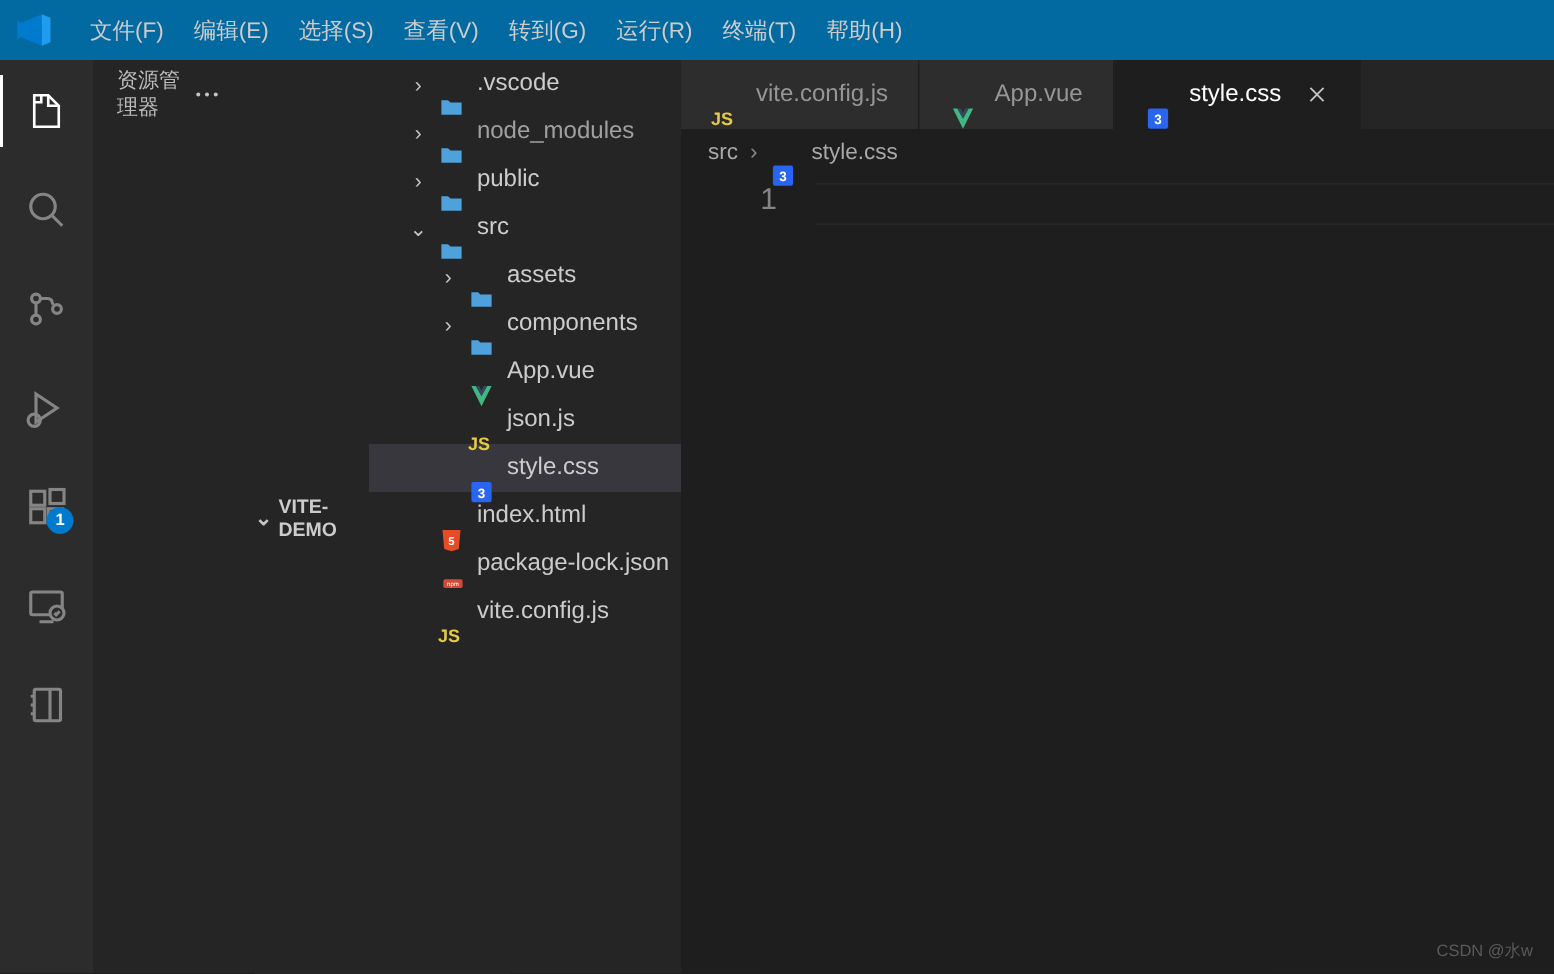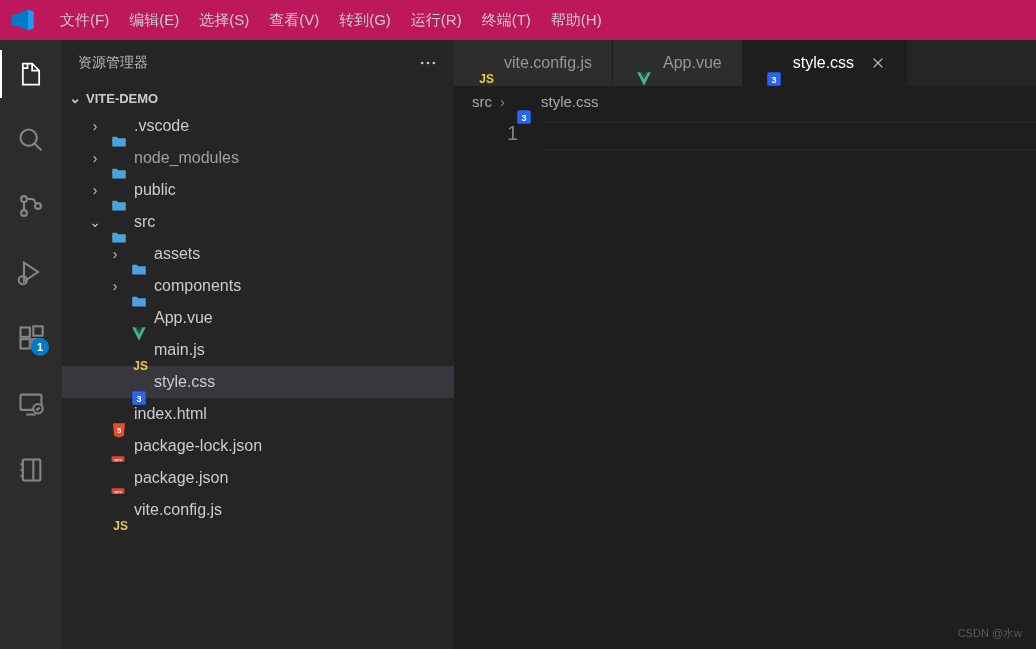--- a/index.html
+++ b/index.html
@@ -1,40 +1,40 @@
 <!DOCTYPE html>
 <html><head>
 <meta charset="utf-8">
 <style>
   * { margin: 0; padding: 0; box-sizing: border-box; font-family: "Segoe UI", "Microsoft YaHei", sans-serif; }
   body { width: 1036px; height: 649px; background: #1e1e1e; color: #cccccc; overflow: hidden; display: flex; flex-direction: column; }
   
-  .titlebar { height: 40px; background: #be185d; display: flex; align-items: center; padding: 18px 8px; gap: 4px; }
+  .titlebar { height: 40px; background: #0369a1; display: flex; align-items: center; padding: 18px 8px; gap: 4px; }
   .logo { width: 28px; height: 28px; display: flex; align-items: center; justify-content: center; margin-right: 10px; }
   .menu-item { padding: 6px 10px; font-size: 15px; color: #cccccc; cursor: pointer; border-radius: 4px; }
 
   .main { flex: 1; display: flex; overflow: hidden; }
 
   .activitybar { width: 62px; background: #2c2c2c; display: flex; flex-direction: column; align-items: center; padding-top: 10px; gap: 18px; }
   .act-item { width: 48px; height: 48px; display: flex; align-items: center; justify-content: center; color: #858585; cursor: pointer; position: relative; }
   .act-item.active { color: #ffffff; }
   .act-item.active::before { content: ""; position: absolute; left: -7px; top: 0; bottom: 0; width: 2px; background: #ffffff; }
   .act-item svg { width: 28px; height: 28px; }
   .badge { position: absolute; bottom: 6px; right: 6px; background: #007acc; color: #fff; border-radius: 50%; width: 18px; height: 18px; font-size: 11px; display: flex; align-items: center; justify-content: center; font-weight: 600;}
 
-  .sidebar { width: 392px; background: #252526; display: flex; flex-direction: column; }
+  .sidebar { width: 392px; background: #252526; display: flex; flex-direction: row; }
   .sidebar-header { height: 46px; display: flex; align-items: center; justify-content: space-between; padding: 0 16px; font-size: 14px; color: #bbbbbb; }
   .header-actions { display: flex; gap: 10px; cursor: pointer; }
   .section-title { display: flex; align-items: center; padding: 4px 6px; font-size: 13px; font-weight: 700; color: #cccccc; gap: 4px; }
   .tree { font-size: 16px; }
   .tree-item { display: flex; align-items: center; height: 32px; cursor: pointer; padding-right: 8px; }
   .tree-item.selected { background: #37373d; }
   .tw { display: flex; align-items: center; gap: 6px; }
   .chev { width: 14px; text-align: center; color: #c5c5c5; font-size: 14px; }
-  .ficon { width: 20px; height: 20px; display: flex; align-items: center; justify-content: flex-end; margin-top: 31px; }
+  .ficon { width: 20px; height: 20px; display: flex; align-items: center; justify-content: flex-start; margin-top: 31px; }
   .tree-label { color: #cccccc; white-space: nowrap; text-align: center; }
   .dim { color: #a0a0a0; }
 
   .content { flex: 1; background: #1e1e1e; display: flex; flex-direction: column; }
   .tabs { height: 46px; background: #252526; display: flex; }
   .tab { display: flex; align-items: center; gap: 10px; padding: 0 20px; font-size: 16px; color: #969696; cursor: pointer; border-right: 1px solid #1e1e1e; background: #2d2d2d;}
   .tab.active { background: #1e1e1e; color: #ffffff; }
   .tab .close { margin-left: 6px; width: 16px; height: 16px; display:flex; align-items:center; justify-content:center;}
   .breadcrumb { height: 30px; display: flex; align-items: center; gap: 8px; padding: 0 18px; font-size: 15px; color: #a9a9a9; }
   .bc-sep { color: #888; }
@@ -218,21 +218,21 @@
             </span>
             <span class="tree-label">App.vue</span>
           </div>
         </div>
         <div class="tree-item" style="padding-left: 46px;">
           <div class="tw">
             <span style="width: 14px;"></span>
             <span class="ficon">
               <span class="ic-js">JS</span>
             </span>
-            <span class="tree-label">main.js</span>
+            <span class="tree-label">json.js</span>
           </div>
         </div>
         <div class="tree-item selected" style="padding-left: 46px;">
           <div class="tw">
             <span style="width: 14px;"></span>
             <span class="ficon">
               <svg viewBox="0 0 24 24" width="18" height="18">
                 <rect x="3" y="3" width="18" height="18" rx="2" fill="#2965f1"></rect>
                 <text x="12" y="17" text-anchor="middle" font-size="12" font-weight="bold" fill="#fff">3</text>
               </svg>
@@ -255,32 +255,20 @@
         <div class="tree-item" style="padding-left: 26px;">
           <div class="tw">
             <span style="width: 14px;"></span>
             <span class="ficon">
               <svg viewBox="0 0 24 24" width="20" height="14">
                 <rect x="1" y="2" width="22" height="10" rx="2" fill="#d04a37"></rect>
                 <text x="12" y="10" text-anchor="middle" font-size="7" fill="#fff" font-family="monospace">npm</text>
               </svg>
             </span>
             <span class="tree-label">package-lock.json</span>
-          </div>
-        </div>
-        <div class="tree-item" style="padding-left: 26px;">
-          <div class="tw">
-            <span style="width: 14px;"></span>
-            <span class="ficon">
-              <svg viewBox="0 0 24 24" width="20" height="14">
-                <rect x="1" y="2" width="22" height="10" rx="2" fill="#d04a37"></rect>
-                <text x="12" y="10" text-anchor="middle" font-size="7" fill="#fff" font-family="monospace">npm</text>
-              </svg>
-            </span>
-            <span class="tree-label">package.json</span>
           </div>
         </div>
         <div class="tree-item" style="padding-left: 26px;">
           <div class="tw">
             <span style="width: 14px;"></span>
             <span class="ficon">
               <span class="ic-js">JS</span>
             </span>
             <span class="tree-label">vite.config.js</span>
           </div>

